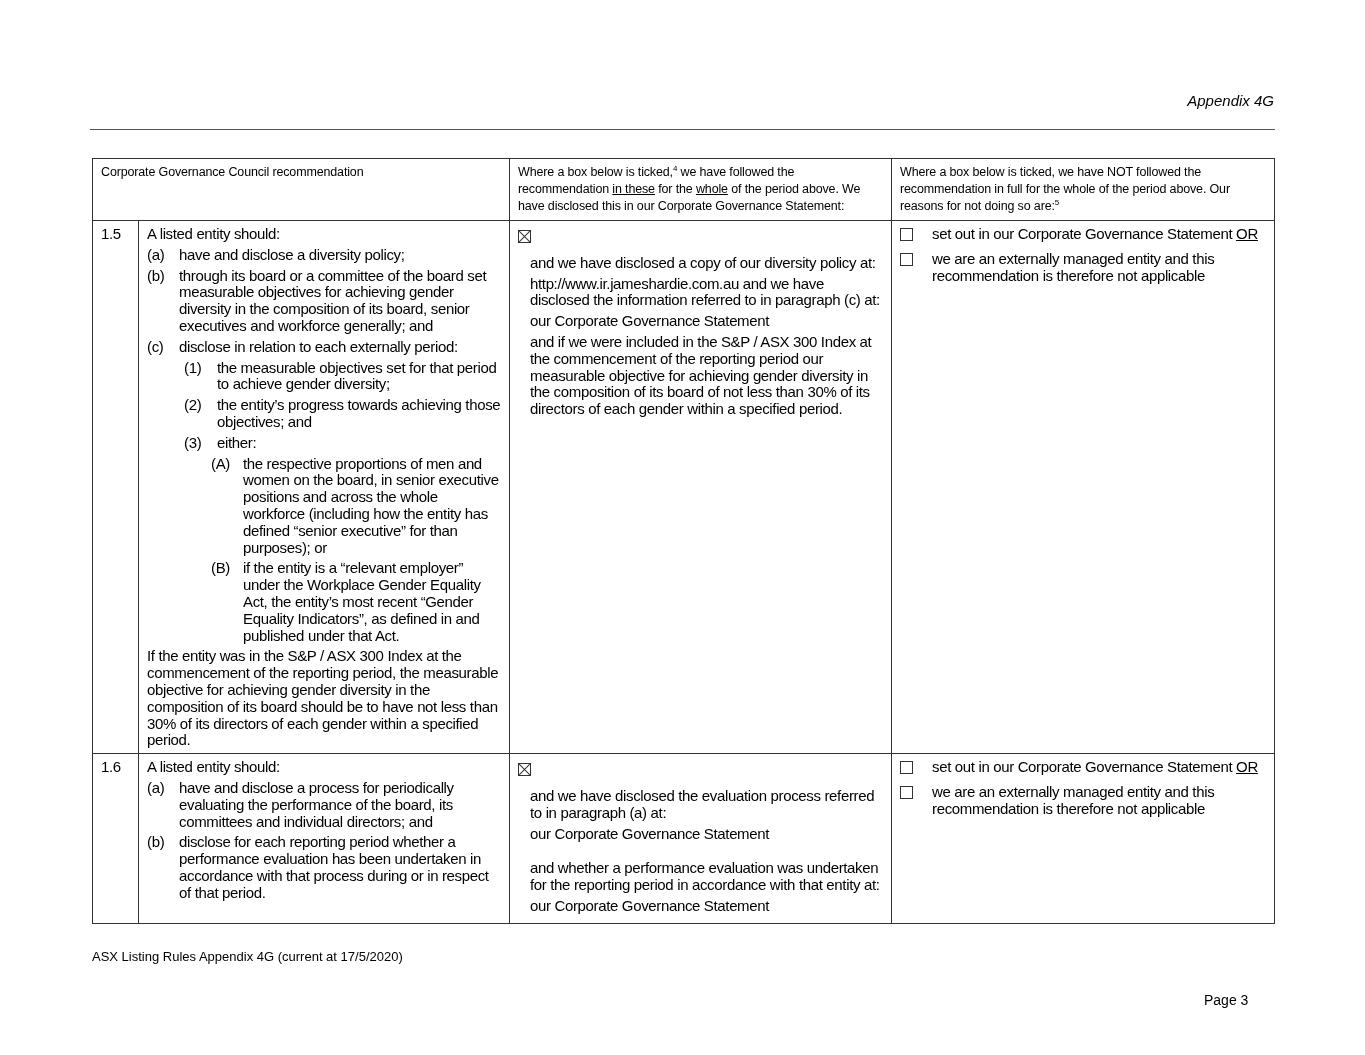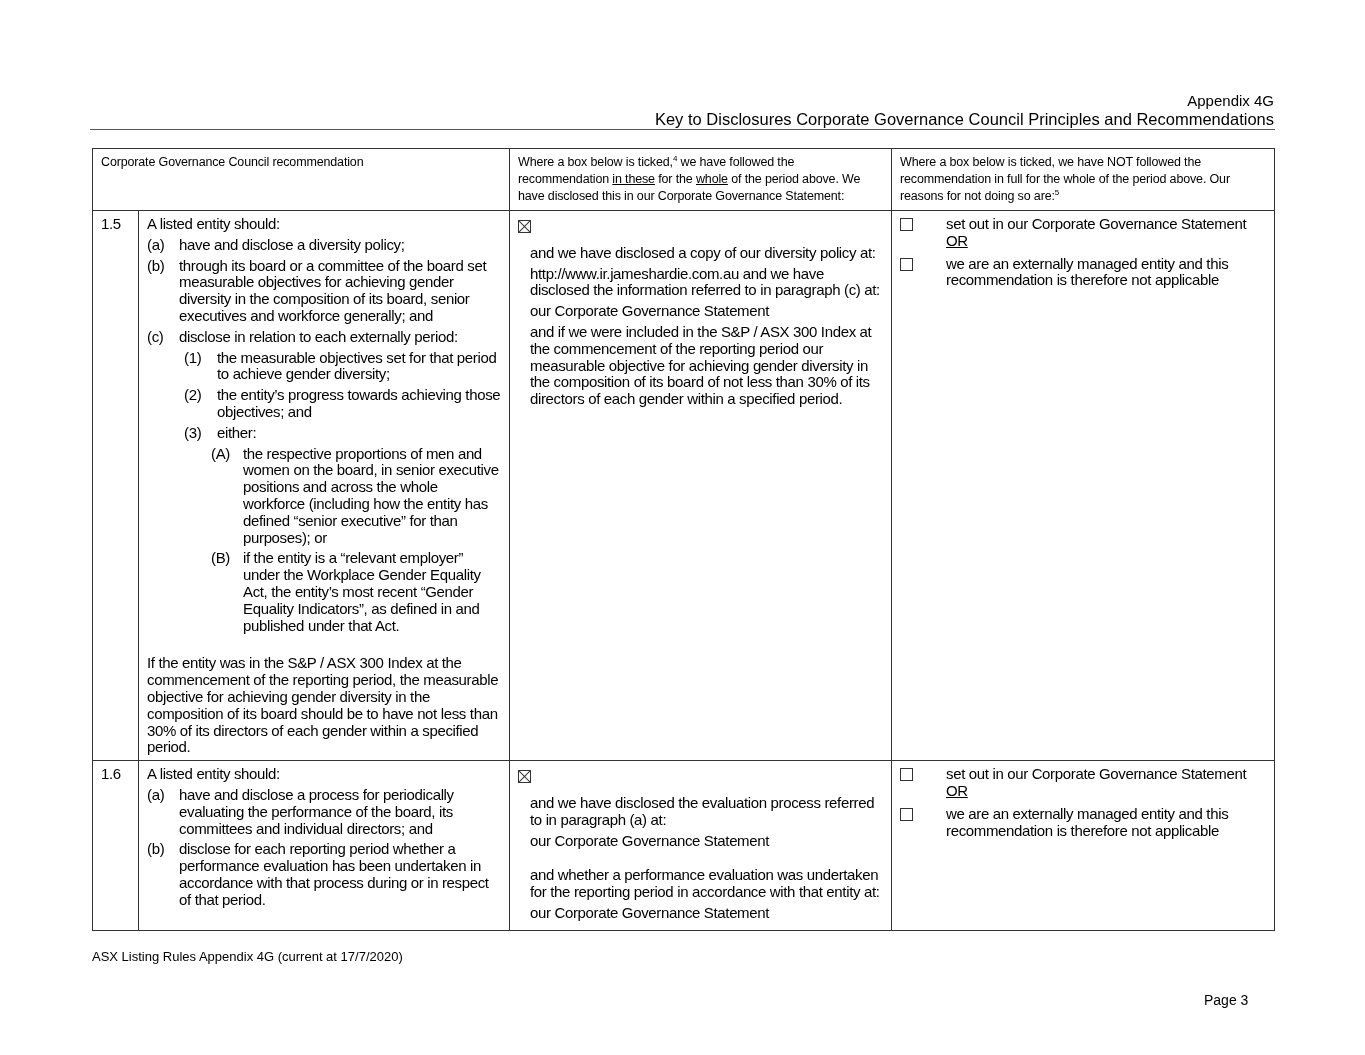--- a/index.html
+++ b/index.html
@@ -1,50 +1,49 @@
 <!DOCTYPE html>
 <html><head>
 <meta charset="utf-8">
 <style>
   html, body { margin:0; padding:0; background:#ffffff; }
   body { width:1365px; height:1055px; position:relative; overflow:hidden; color:#000; }
-  .hdr { position:absolute; right:91px; top:92px; text-align:right; font-family:"Liberation Sans", sans-serif; }
+  .hdr { position:absolute; right:91px; top:92px; text-align:right; font-family:"Liberation Sans", sans-serif;font-style:italic; }
   .hdr .l1 { font-size:15px; line-height:18px; }
   .hdr .l2 { font-size:16.5px; line-height:19px; }
   .hdr-rule { position:absolute; left:90px; top:129px; width:1185px; height:0; border-top:1px solid #555; }
 
-  table.key { position:absolute; left:92px; top:148px; border-collapse:collapse; table-layout:fixed;
+  table.key { position:absolute; left:92px; top:158px; border-collapse:collapse; table-layout:fixed;
     font-family:"Liberation Sans Narrow","Liberation Sans", sans-serif; font-size:13px; line-height:16.8px;padding-left:11px; }
   table.key td { border:1px solid #333; vertical-align:top; padding:5px 8px 4px 8px; }
   .hcell { font-family:"Liberation Sans", sans-serif; font-size:12.5px; line-height:16.8px; letter-spacing:-0.15px; }
   .narrow { font-family:"Liberation Sans", sans-serif; font-size:15px; line-height:16.8px; letter-spacing:-0.35px; transform-origin:left top; }
   sup { font-size:8px; line-height:0; vertical-align:super; }
   u { text-decoration:underline; }
   .item { display:flex; margin-top:4px; }
   .item .lbl { flex:0 0 32px; }
   .item.l2 { padding-left:37px; }
   .item.l2 .lbl { flex:0 0 33px; }
   .item.l3 { padding-left:64px; }
   .item.l3 .lbl { flex:0 0 32px; }
   .p { margin:0 0 4px 12px; }
   .cb { display:inline-block; width:11px; height:11px; border:1px solid #333; position:relative; }
   .cb.checked::before, .cb.checked::after { content:""; position:absolute; left:-2px; top:5px; width:15px; height:1px; background:#333; }
   .cb.checked::before { transform:rotate(45deg); }
   .cb.checked::after { transform:rotate(-45deg); }
-  .optrow { display:flex; margin-bottom:6px;gap:14px; }
+  .optrow { display:flex; margin-bottom:6px; }
   .optrow .cbwrap { flex:0 0 32px; padding-top:2px; }
   .ftr-left { position:absolute; left:92px; top:949px; font-family:"Liberation Sans", sans-serif; font-size:13px; }
   .ftr-right { position:absolute; left:1204px; top:992px; font-family:"Liberation Sans", sans-serif; font-size:14px; }
 </style>
 </head>
 <body>
 
 <div class="hdr">
   <div class="l1">Appendix 4G</div>
-  <div class="l2">Key to Disclosures Corporate Governance Council Principles and Recommendations</div>
 </div>
 <div class="hdr-rule"></div>
 
 <table class="key">
   <colgroup>
     <col style="width:46px">
       <col style="width:371px">
       <col style="width:382px">
       <col style="width:383px">
   </colgroup>
@@ -84,21 +83,21 @@
             <span>either:</span>
           </div>
       <div class="item l3">
             <span class="lbl">(A)</span>
             <span>the respective proportions of men and women on the board, in senior executive positions and across the whole workforce (including how the entity has defined “senior executive” for than purposes); or</span>
           </div>
       <div class="item l3">
             <span class="lbl">(B)</span>
             <span>if the entity is a “relevant employer” under the Workplace Gender Equality Act, the entity’s most recent “Gender Equality Indicators”, as defined in and published under that Act.</span>
           </div>
-      <div style="margin-top:21px">If the entity was in the S&amp;P / ASX 300 Index at the commencement of the reporting period, the measurable objective for achieving gender diversity in the composition of its board should be to have not less than 30% of its directors of each gender within a specified period.</div>
+      <div style="margin-top:4px">If the entity was in the S&amp;P / ASX 300 Index at the commencement of the reporting period, the measurable objective for achieving gender diversity in the composition of its board should be to have not less than 30% of its directors of each gender within a specified period.</div>
     </td>
     <td class="narrow">
       <div style="margin:4px 0 8px 0"><span class="cb checked"></span></div>
       <p class="p">and we have disclosed a copy of our diversity policy at:</p>
       <p class="p">http://www.ir.jameshardie.com.au and we have disclosed the information referred to in paragraph (c) at:</p>
       <p class="p">our Corporate Governance Statement</p>
       <p class="p">and if we were included in the S&amp;P / ASX 300 Index at the commencement of the reporting period our measurable objective for achieving gender diversity in the composition of its board of not less than 30% of its directors of each gender within a specified period.</p>
     </td>
     <td class="narrow">
       <div class="optrow">
@@ -139,14 +138,14 @@
           </div>
       <div class="optrow">
             <span class="cbwrap"><span class="cb"></span></span>
             <span>we are an externally managed entity and this recommendation is therefore not applicable</span>
           </div>
     </td>
   </tr>
 </tbody>
   </table>
 
-<div class="ftr-left">ASX Listing Rules Appendix 4G (current at 17/7/2020)</div>
+<div class="ftr-left">ASX Listing Rules Appendix 4G (current at 17/5/2020)</div>
 <div class="ftr-right">Page 3</div>
 
 </body></html>

